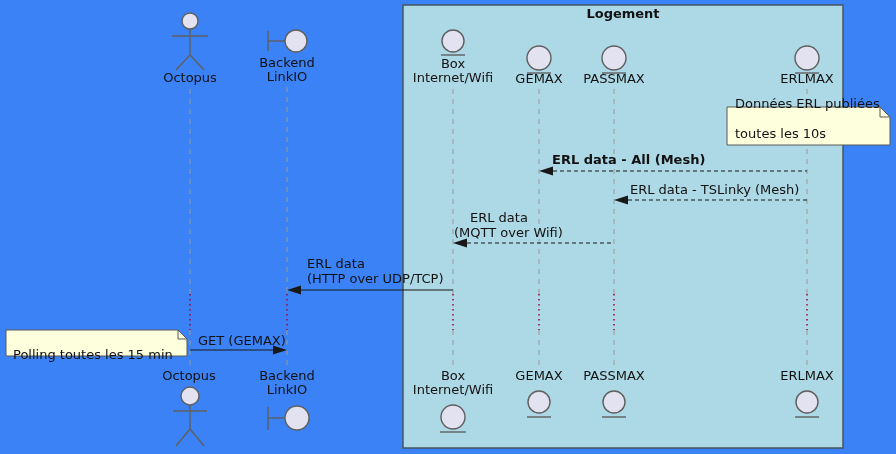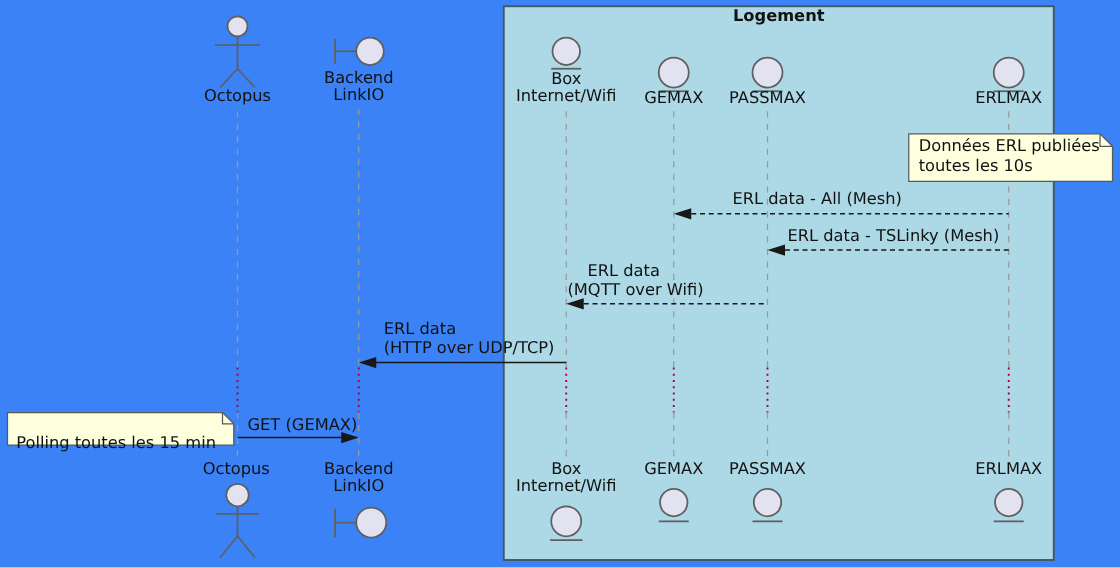--- a/index.html
+++ b/index.html
@@ -157,25 +157,25 @@
 
   <div class="t c" style="left:190px; top:71px;">Octopus</div>
   <div class="t c" style="left:287px; top:56px;">Backend</div>
   <div class="t c" style="left:287px; top:70px;">LinkIO</div>
   <div class="t c" style="left:453px; top:57px;">Box</div>
   <div class="t c" style="left:453px; top:71px;">Internet/Wifi</div>
   <div class="t c" style="left:539px; top:72px;">GEMAX</div>
   <div class="t c" style="left:614px; top:72px;">PASSMAX</div>
   <div class="t c" style="left:807px; top:72px;">ERLMAX</div>
 
-  <div class="t" style="left:735px; top:111px;">Données ERL publiées</div>
+  <div class="t" style="left:735px; top:97px;">Données ERL publiées</div>
   <div class="t" style="left:735px; top:127px;">toutes les 10s</div>
   <div class="t" style="left:13px; top:348px;">Polling toutes les 15 min</div>
 
-  <div class="t" style="left:586px; top:153px;">ERL data - All (Mesh)</div>
+  <div class="t" style="left:552px; top:153px;font-weight:bold;">ERL data - All (Mesh)</div>
   <div class="t" style="left:630px; top:183px;">ERL data - TSLinky (Mesh)</div>
   <div class="t" style="left:470px; top:211px;">ERL data</div>
   <div class="t" style="left:454px; top:226px;">(MQTT over Wifi)</div>
   <div class="t" style="left:307px; top:257px;">ERL data</div>
   <div class="t" style="left:307px; top:272px;">(HTTP over UDP/TCP)</div>
   <div class="t" style="left:198px; top:334px;">GET (GEMAX)</div>
 
   <div class="t c" style="left:189px; top:369px;">Octopus</div>
   <div class="t c" style="left:287px; top:369px;">Backend</div>
   <div class="t c" style="left:287px; top:383px;">LinkIO</div>

